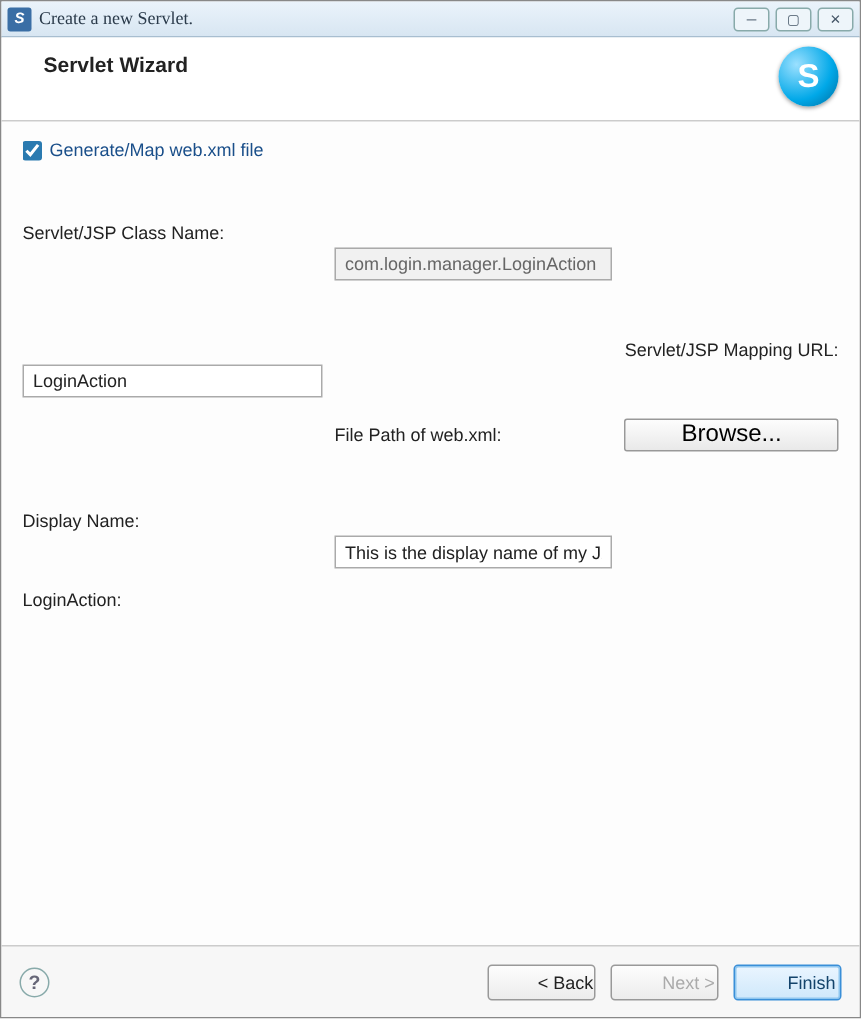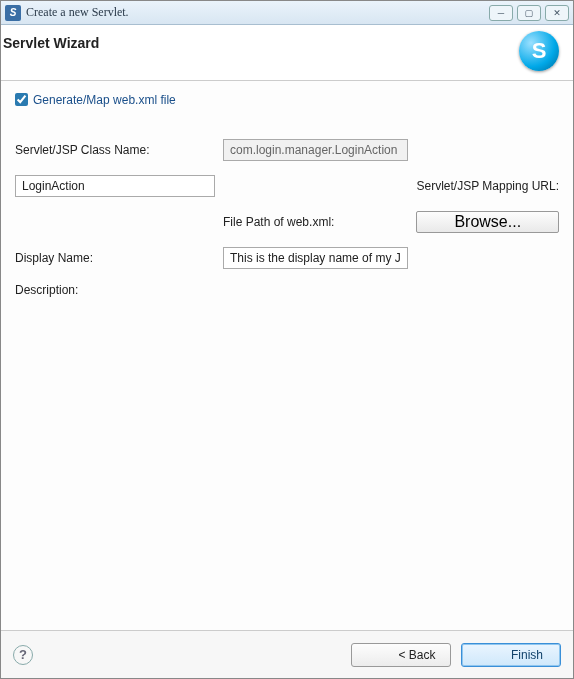--- a/index.html
+++ b/index.html
@@ -52,21 +52,21 @@
     border: 1px solid #8aa;
     border-radius: 3px;
     background: #eef5fa;
     font-size: 9px;
     display: flex; align-items: center; justify-content: center;
     color: #456;
     cursor: pointer;
   }
   .header {
     background: #fff;
-    padding: 10px 14px 10px 2px;
+    padding: 10px 14px 10px 28px;
     border-bottom: 1px solid #ccc;
     position: relative;
     height: 56px;
   }
   .header-title {
     font-size: 14px;
     font-weight: bold;
     color: #222;
   }
   .header-logo {
@@ -85,42 +85,43 @@
     box-shadow: 0 1px 3px rgba(0,0,0,0.4);
   }
   .body {
     flex: 1;
     padding: 12px 14px 0 14px;
     background: #fdfdfd;
     overflow: hidden;
   }
   .check-row {
     display: flex;
-    align-items: flex-start;
+    align-items: flex-end;
     gap: 5px;
-    margin-bottom: 32px;
+    margin-bottom: 16px;
   }
   .check-row input[type=checkbox]{
     width: 13px; height: 13px;
     accent-color: #2a7ab0;
   }
   .check-row label {
     color: #1a4f8a;
     font-size: 12px;
   }
   .form { display: grid; grid-template-columns: 200px 1fr auto; row-gap: 14px; column-gap: 8px; align-items: center;}
   .flabel { font-size: 12px; color: #222; }
   .finput {
     width: 100%;
     height: 22px;
     border: 1px solid #aaa;
     padding: 2px 6px;
     font-size: 12px;
     background: #fff;
     color: #222;
+    margin-top: 42px;
   }
   .finput[readonly]{
     background: #f1f1f1;
     color: #666;
   }
   .btn-small {
     height: 22px;
     padding: 0 8px;
     border: 1px solid #999;
     background: linear-gradient(#fdfdfd,#e9e9e9);
@@ -143,21 +144,21 @@
     border: 1.5px solid #8aa;
     border-radius: 50%;
     display: flex; align-items:center; justify-content:center;
     color: #667;
     font-weight: bold;
     font-size: 13px;
     cursor: pointer;
   }
   .footer-spacer { flex: 1; }
   .nav-btn {
-    width: 100px;
+    width: 72px;
     height: 24px;
     border: 1px solid #999;
     background: linear-gradient(#fdfdfd,#ececec);
     border-radius: 3px;
     font-size: 12px;
     color: #222;
     cursor: pointer;
     padding-left: 32px;
   }
   .nav-btn:disabled {
@@ -209,26 +210,27 @@
       <div class="flabel">Servlet/JSP Mapping URL:</div>
       <div class="spacer"></div>
 
       <div class="flabel">File Path of web.xml:</div>
       <button class="btn-small">Browse...</button>
 
       <div class="flabel">Display Name:</div>
       <input class="finput" value="This is the display name of my J2EE component" style="">
       <div class="spacer"></div>
 
-      <div class="flabel">Description:</div>
+      <div class="flabel">LoginAction:</div>
       <div class="spacer"></div>
 
     </div>
   </div>
 
   <div class="footer">
     <div class="help">?</div>
     <div class="footer-spacer"></div>
     <button class="nav-btn">&lt; Back</button>
+    <button class="nav-btn" disabled="">Next &gt;</button>
     <button class="nav-btn primary">Finish</button>
   </div>
 
 </div>
 
 </body></html>

